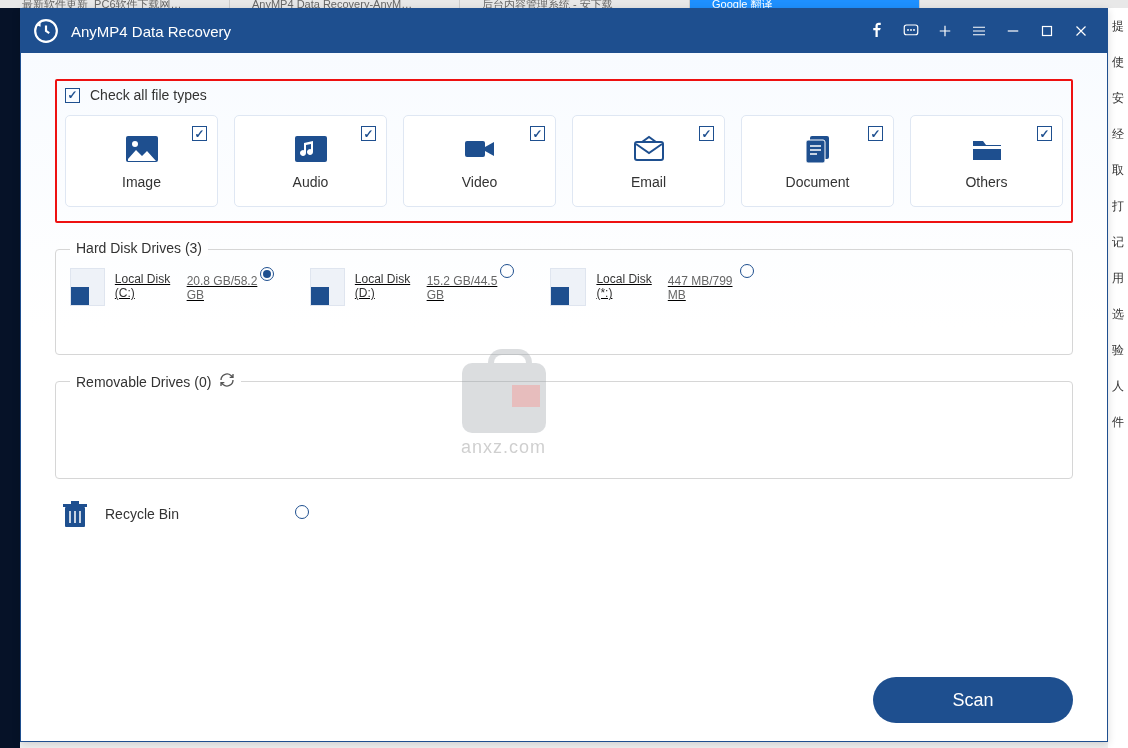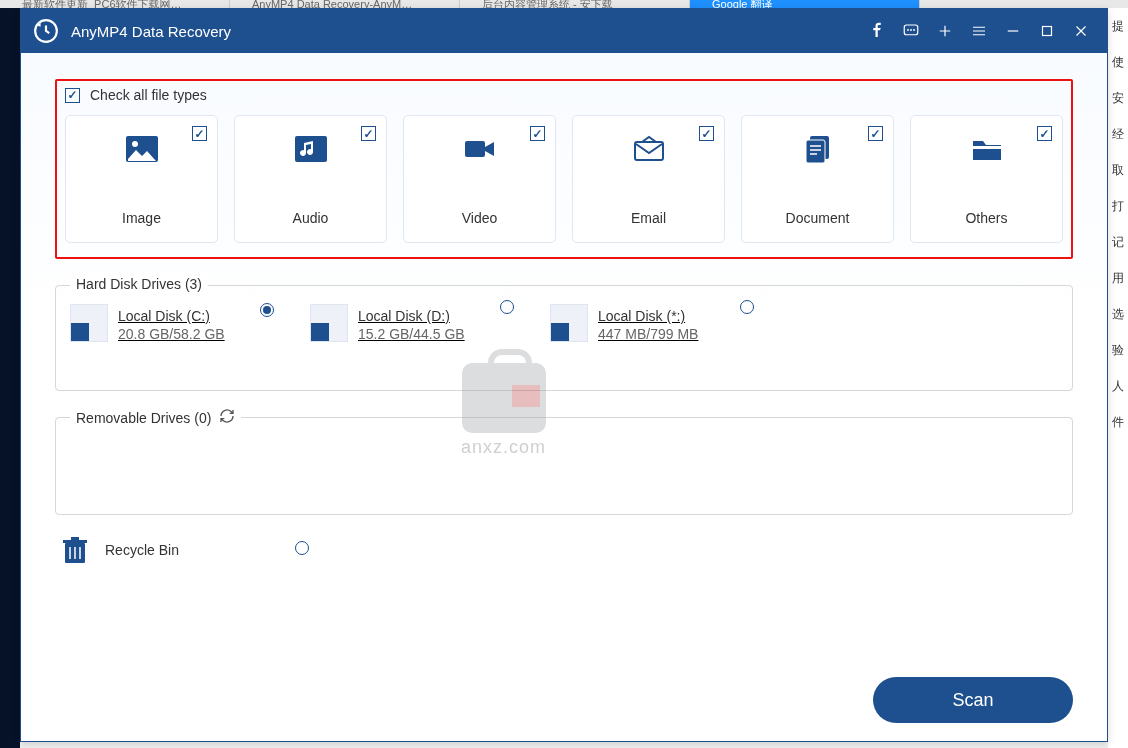--- a/index.html
+++ b/index.html
@@ -55,21 +55,20 @@
   .typegrid { display: flex; gap: 16px; }
   .typecard {
     flex: 1;
     background: #fff;
     border: 1px solid #dfe7f3;
     border-radius: 5px;
     padding: 12px 10px 16px 10px;
     display: flex; flex-direction: column; align-items: center;
     position: relative;
     cursor: pointer;
-    gap: 36px;
   }
   .typecard .cardchk { position: absolute; top: 10px; right: 10px; }
   .typecard .icon { width: 34px; height: 30px; margin: 6px 0 10px 0; display: flex; align-items: center; justify-content: center; }
   .typecard .icon svg { width: 34px; height: 30px; fill: #1e4f8f; }
   .typecard .label { font-size: 14px; color: #333; }
 
   
   .section {
     border: 1px solid #d6d6d6;
     border-radius: 4px;
@@ -87,21 +86,21 @@
   .section .legend .refresh { cursor: pointer; }
 
   .drives { display: flex; gap: 40px; min-height: 72px; }
   .drive { display: flex; align-items: flex-start; gap: 10px; width: 200px; position: relative; cursor: pointer; }
   .drive .radiowrap { position: absolute; right: -4px; top: -4px; }
   .radio { width: 14px; height: 14px; border: 1.5px solid #1e4f8f; border-radius: 50%; display: inline-flex; align-items: center; justify-content: center; }
   .radio.selected::after { content: ""; width: 8px; height: 8px; border-radius: 50%; background: #1e4f8f; }
   .drive .diskicon { width: 38px; height: 38px; background: #eef2f8; border: 1px solid #dfe5ef; position: relative; }
   .drive .diskicon.win::after { content: ""; position: absolute; left: 0; bottom: 0; width: 18px; height: 18px; background: #1e4f8f; }
   .drive .diskicon.plain::after { content: ""; position: absolute; left: 0; bottom: 0; width: 18px; height: 18px; background: #1e4f8f; }
-  .drive .disktext { display: flex; flex-direction: column; font-size: 14px; color: #333; padding-top: 4px; }
+  .drive .disktext { display: flex; flex-direction: row; font-size: 12px; color: #333; padding-top: 4px; }
   .drive .disktext .sz { color: #666; margin-top: 2px; }
 
   .removablebox { min-height: 98px; }
 
   .recycle { display: flex; align-items: center; gap: 16px; margin-top: 20px; margin-left: 6px; }
   .recycle .radiowrap2 { margin-left: 100px; }
   .recycle .bin { width: 28px; height: 30px; }
   .recycle .bin svg { width: 28px; height: 30px; fill: #1e4f8f; }
   .recycle .lbl { font-size: 14px; color: #333; }
 

